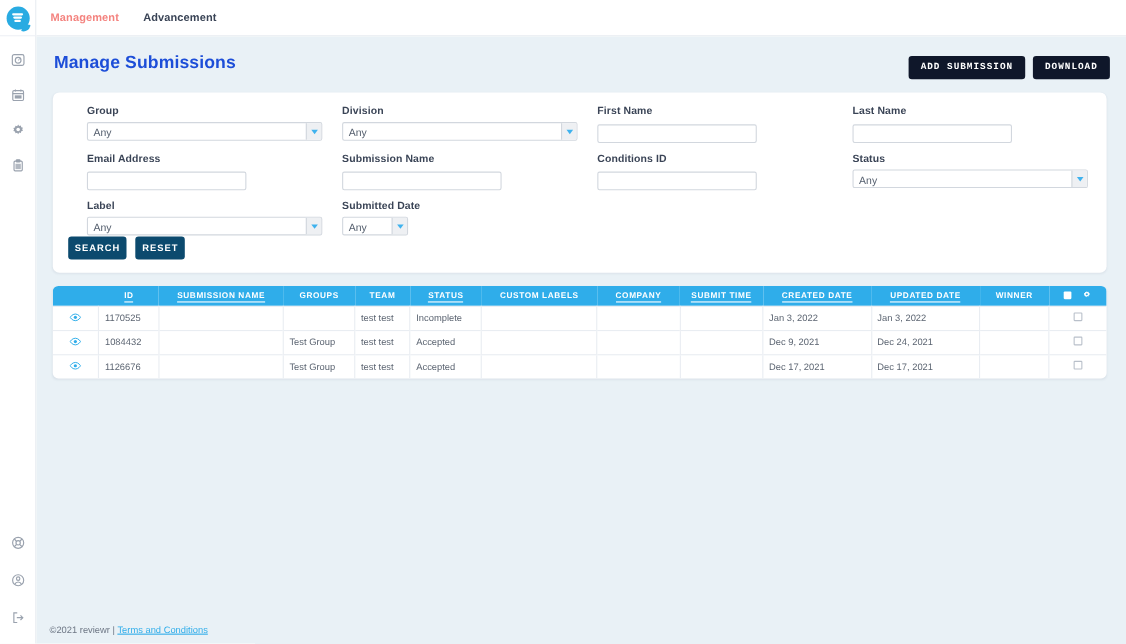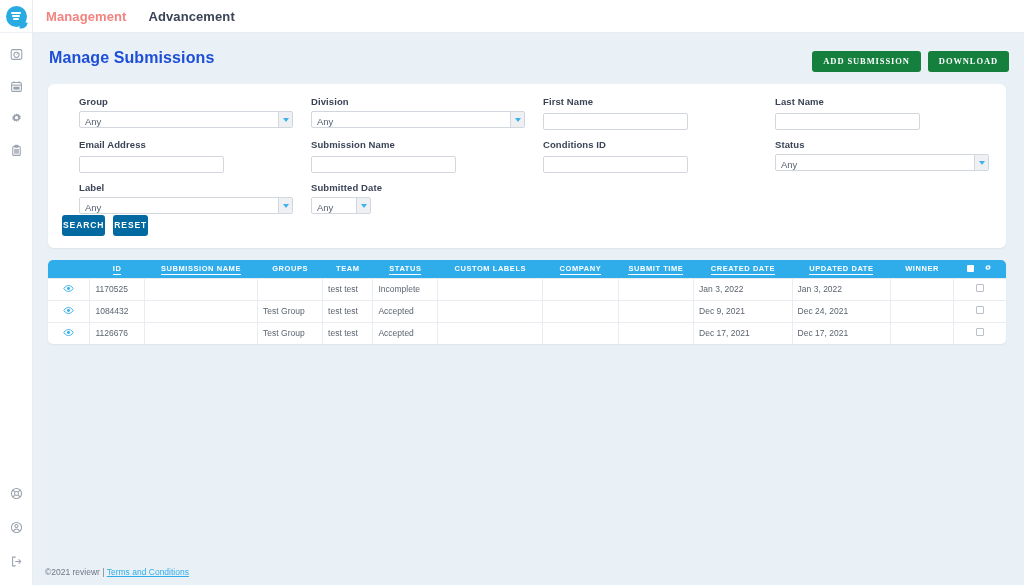--- a/index.html
+++ b/index.html
@@ -62,21 +62,21 @@
   .topnav {
     position: absolute; left: 33px; top: 0;
     width: 991px; height: 33px;
     background: #ffffff;
     border-bottom: 1px solid #e9edf2;
     display: flex; align-items: center;
     padding-left: 13px;
     z-index: 15;
   }
   .nav-tab {
-    font-size: 13px;
+    font-size: 10px;
     font-weight: bold;
     margin-right: 22px;
     letter-spacing: 0.1px;
     cursor: pointer;
     color: #3a4456;
   }
   .nav-tab.active { color: #f4837f; }
 
   
   .page {
@@ -90,24 +90,24 @@
     font-weight: bold;
     color: #1d4ed8;
     position: absolute; left: 16px; top: 16px;
     letter-spacing: 0.1px;
   }
   .top-actions {
     position: absolute; right: 15px; top: 18px;
     display: flex; gap: 7px;
   }
   .btn {
-    background: #15803d;
+    background: #0f172a;
     color: #ffffff;
     border: none;
-    font-family: Liberation Serif, serif;
+    font-family: Liberation Mono, monospace;
     font-size: 8.5px;
     font-weight: bold;
     letter-spacing: 0.9px;
     padding: 6px 11px 6px 11px;
     border-radius: 3px;
     cursor: pointer;
     line-height: 1;
   }
 
   
@@ -171,26 +171,26 @@
     font-size: 9.5px;
     color: #56606f;
     padding: 0 5px;
     outline: none;
   }
   .filter-buttons {
     position: absolute; left: 14px; top: 131px;
     display: flex; gap: 8px;
   }
   .btn-sm {
-    background: #0369a1;
+    background: #0c4a6e;
     color: #ffffff; border: none;
     font-family: "Liberation Sans", sans-serif;
     font-size: 8.5px; font-weight: bold;
     letter-spacing: 0.9px;
-    padding: 6px 1px; border-radius: 3px;
+    padding: 6px 6px; border-radius: 3px;
     cursor: pointer; line-height: 1; text-align: right;
   }
 
   
   .table-wrap {
     position: absolute; left: 15px; top: 227px;
     width: 958px;
     background: #ffffff;
     border-radius: 5px;
     box-shadow: 0 1px 2px rgba(40,60,90,0.07);

